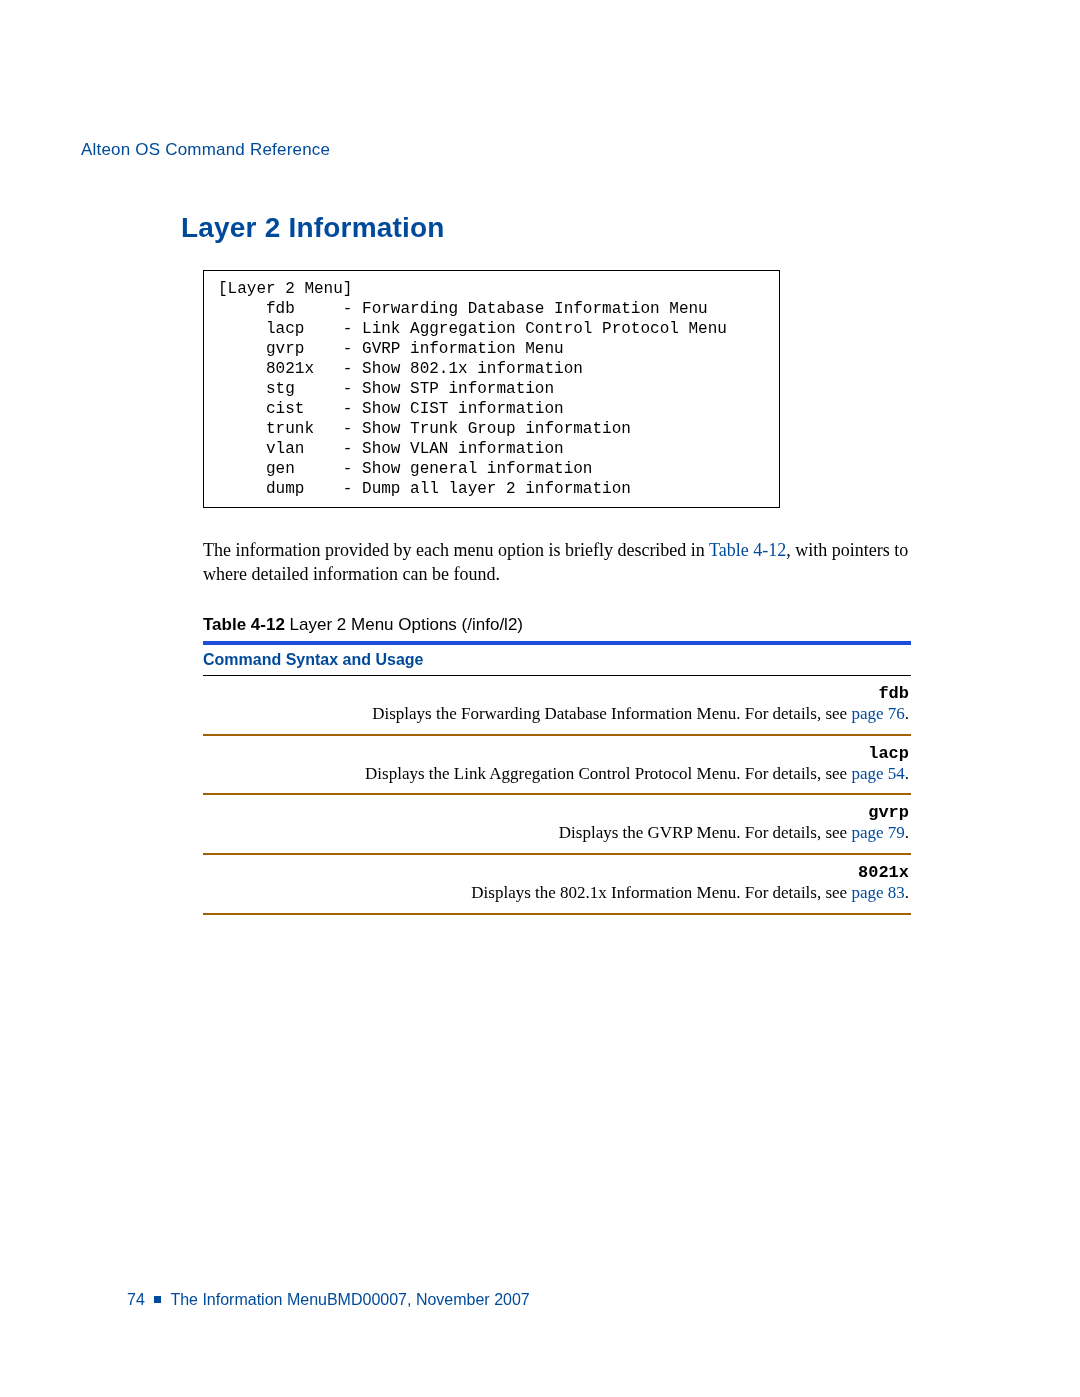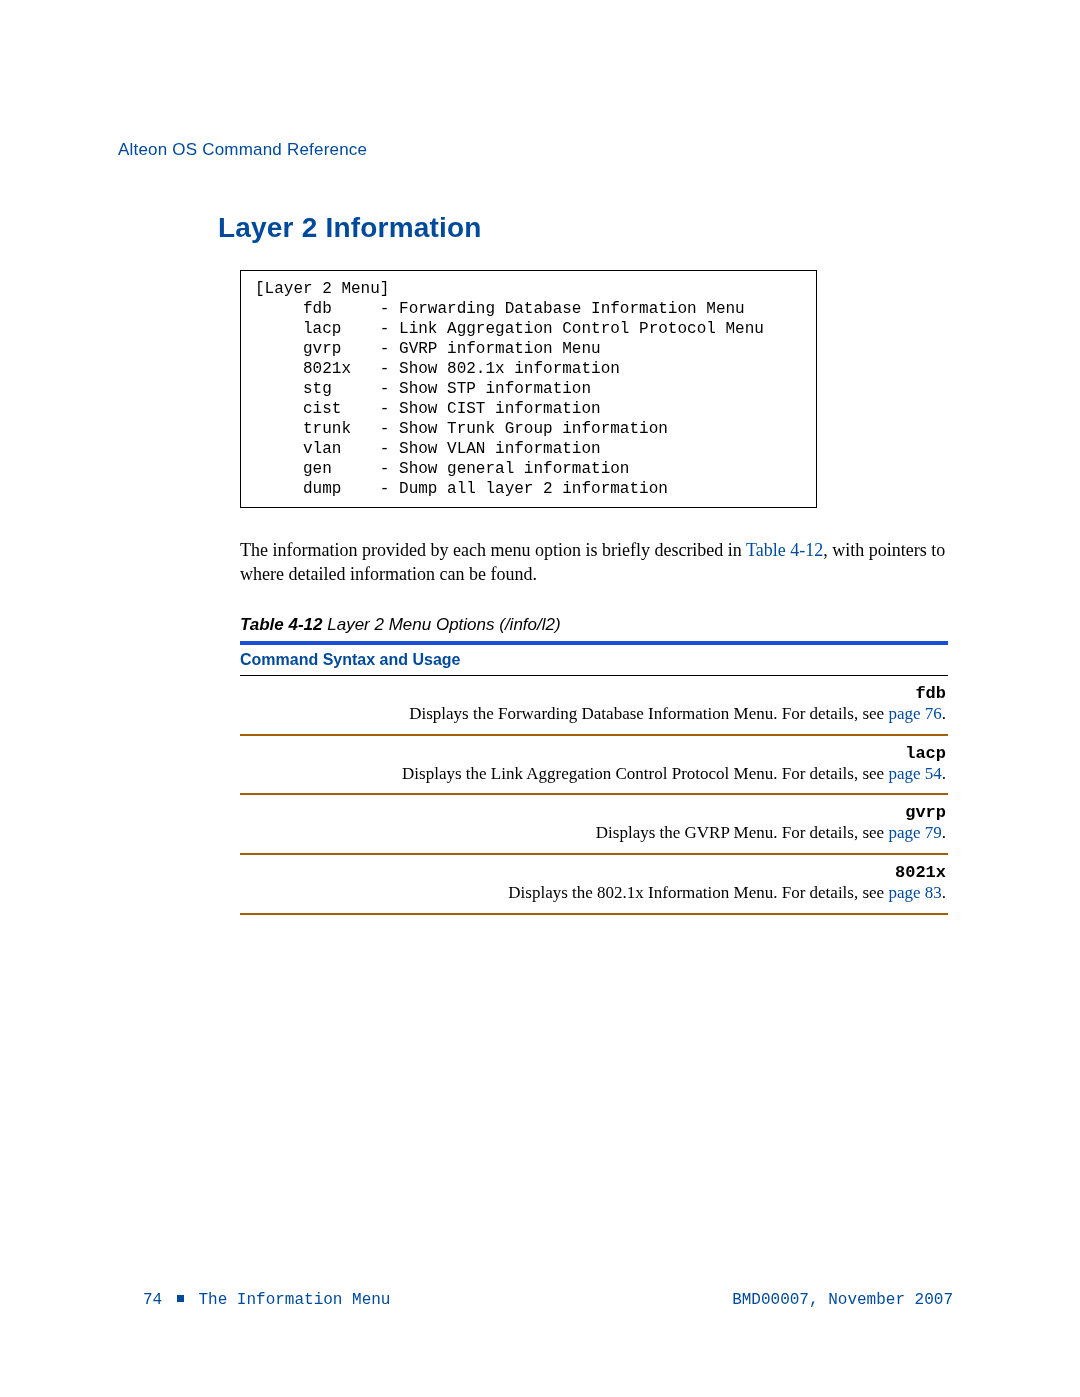--- a/index.html
+++ b/index.html
@@ -6,21 +6,21 @@
   html, body { width: 1080px; height: 1397px; background: #fff; }
   body {
     font-family: "Times New Roman", Times, serif;
     color: #000;
     position: relative;
   }
   .page {
     position: relative;
     width: 1080px;
     height: 1397px;
-    padding: 140px 127px 0 118px;
+    padding: 140px 127px 0 81px;
   }
   .running-head {
     font-family: "Segoe UI", "Myriad Pro", Arial, sans-serif;
     color: #004a9c;
     font-size: 17px;
     letter-spacing: 0.2px;
     margin-bottom: 52px;
   }
   .section-path {
     font-family: "Courier New", Courier, monospace;
@@ -60,21 +60,20 @@
     margin-top: 30px;
   }
   .link { color: #004a9c; }
   .table-caption {
     margin-left: 122px;
     width: 708px;
     font-family: Arial, Helvetica, sans-serif;
     font-size: 17px;
     margin-top: 28px;
     margin-bottom: 6px;
-    font-style: italic;
   }
   .table-caption .tbl-num {
     font-weight: bold;
   }
   .cmd-table {
     margin-left: 122px;
     width: 708px;
     border-collapse: collapse;
     font-size: 17px;
   }
@@ -105,27 +104,25 @@
     padding-left: 34px;
     font-family: "Times New Roman", Times, serif;
     font-size: 17px;
     line-height: 1.35;
   }
   .footer {
     position: absolute;
     left: 127px;
     right: 127px;
     bottom: 88px;
-    font-family: Liberation Mono, monospace;
+    font-family: Liberation Sans, sans-serif;
     color: #004a9c;
     font-size: 16px;
     display: flex;
-    justify-content: space-between;
     align-items: center;
-    margin-left: 16px;
   }
   .footer .sep {
     display: inline-block;
     width: 7px;
     height: 7px;
     background: #004a9c;
     margin: 0 5px 2px 5px;
     vertical-align: middle;
   }
 </style>

